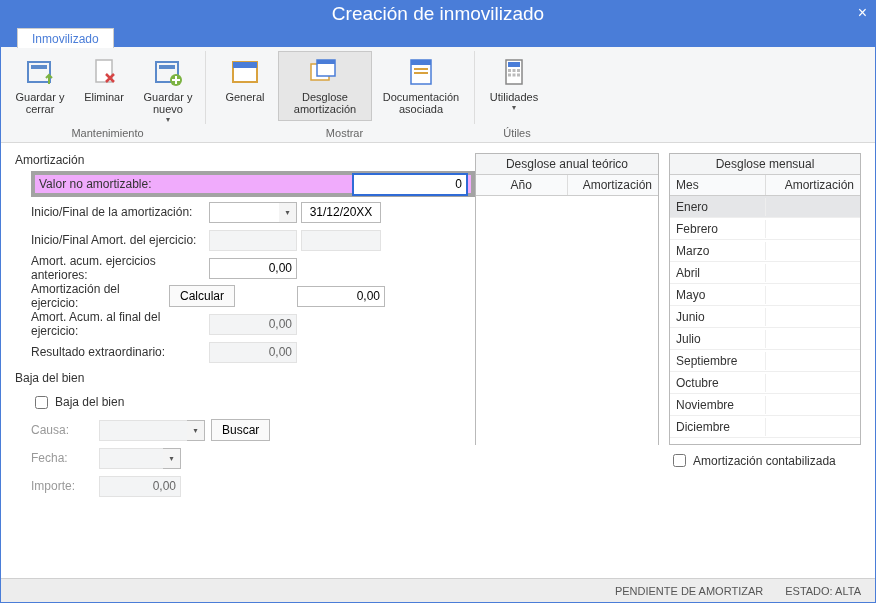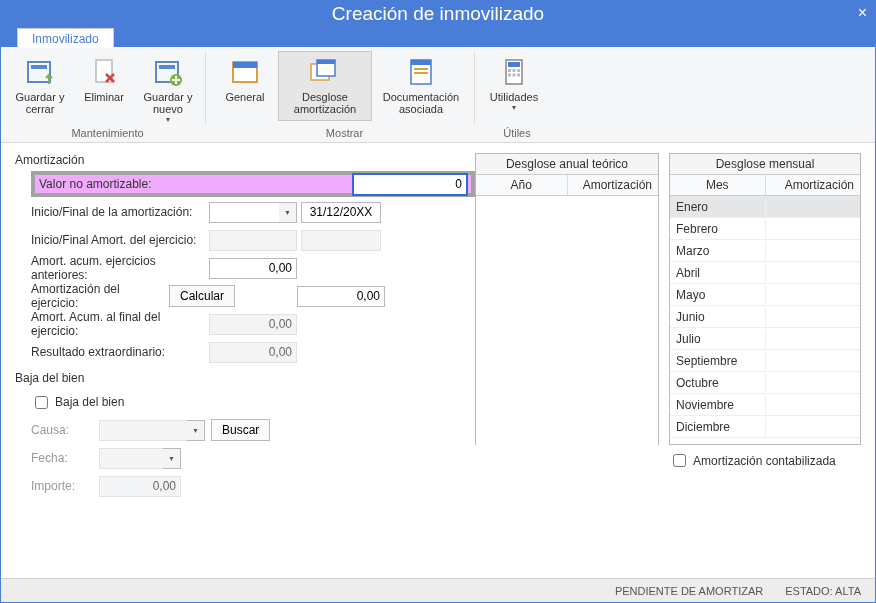--- a/index.html
+++ b/index.html
@@ -286,21 +286,21 @@
           <div class="gcol">Año</div>
           <div class="gcol">Amortización</div>
         </div>
         <div class="gbody"></div>
       </div>
 
       <div class="grid-right">
         <div class="grid">
           <div class="gheader">Desglose mensual</div>
           <div class="gcols">
-            <div class="gcol" style="text-align:center;">Mes</div>
+            <div class="gcol" style="text-align:left;">Mes</div>
             <div class="gcol">Amortización</div>
           </div>
           <div class="gbody" id="meses-body" style="min-height:auto;">
               <div class="grow sel">
                 <div class="gcell">Enero</div>
                 <div class="gcell"></div>
               </div>
               <div class="grow">
                 <div class="gcell">Febrero</div>
                 <div class="gcell"></div>

